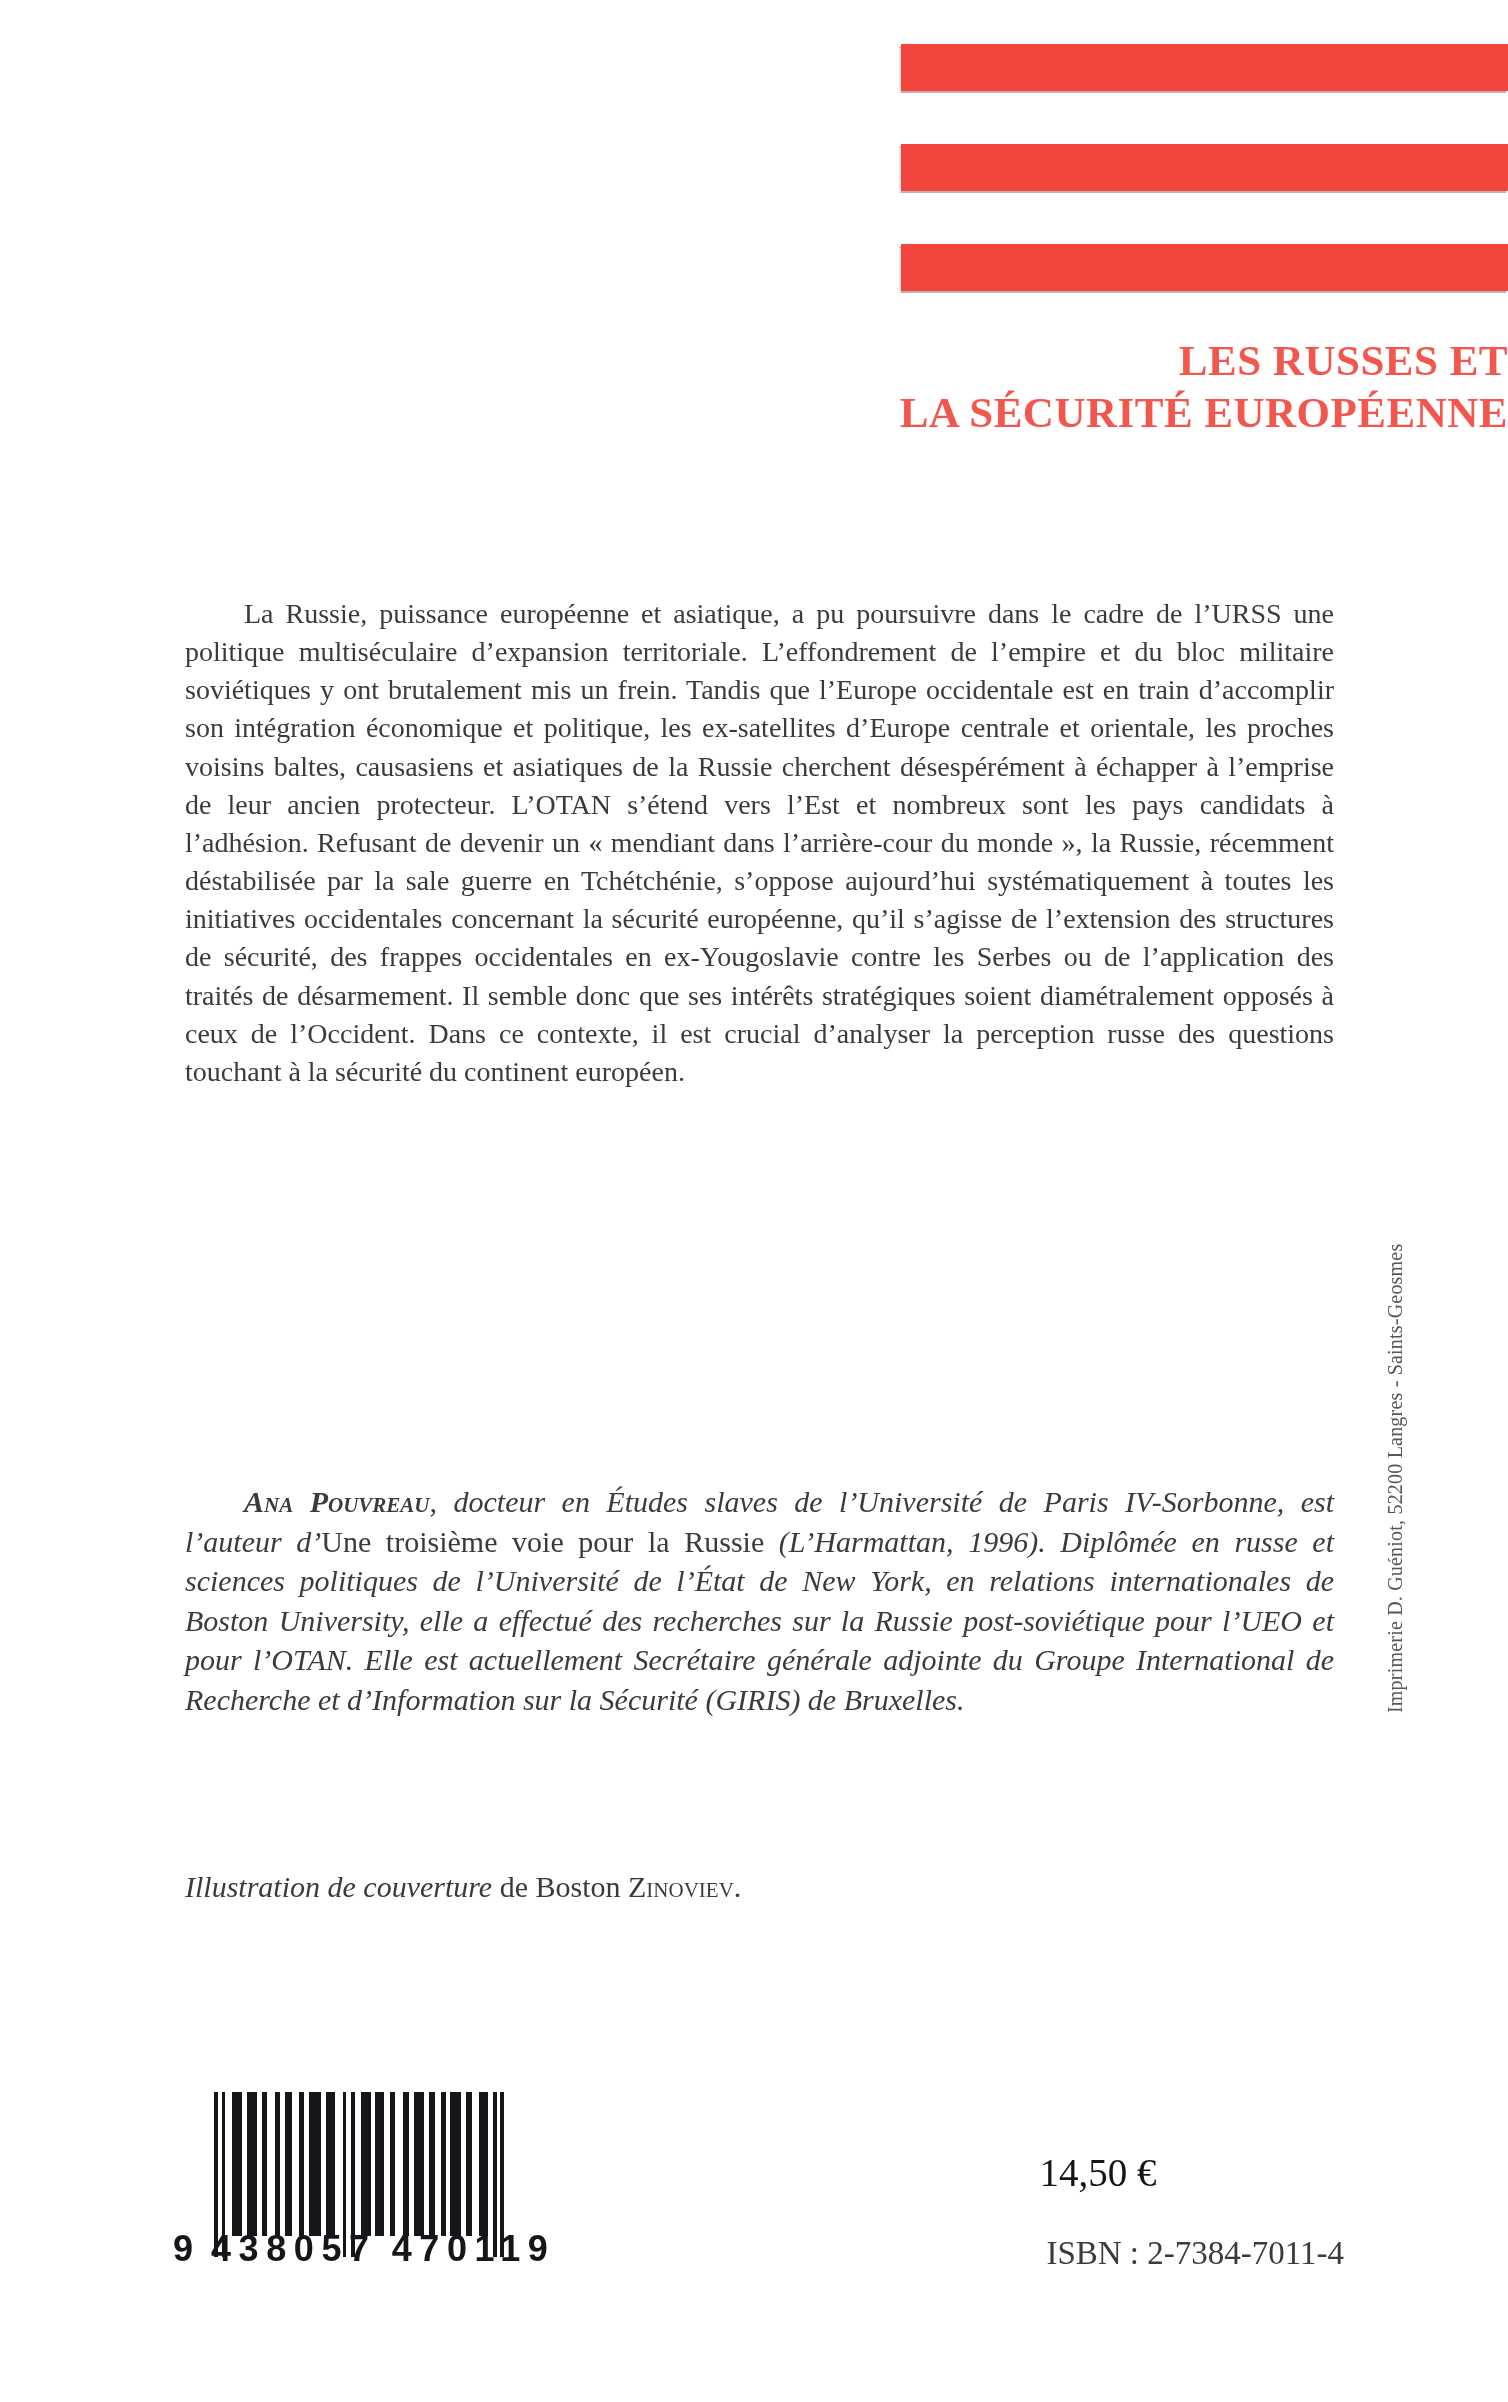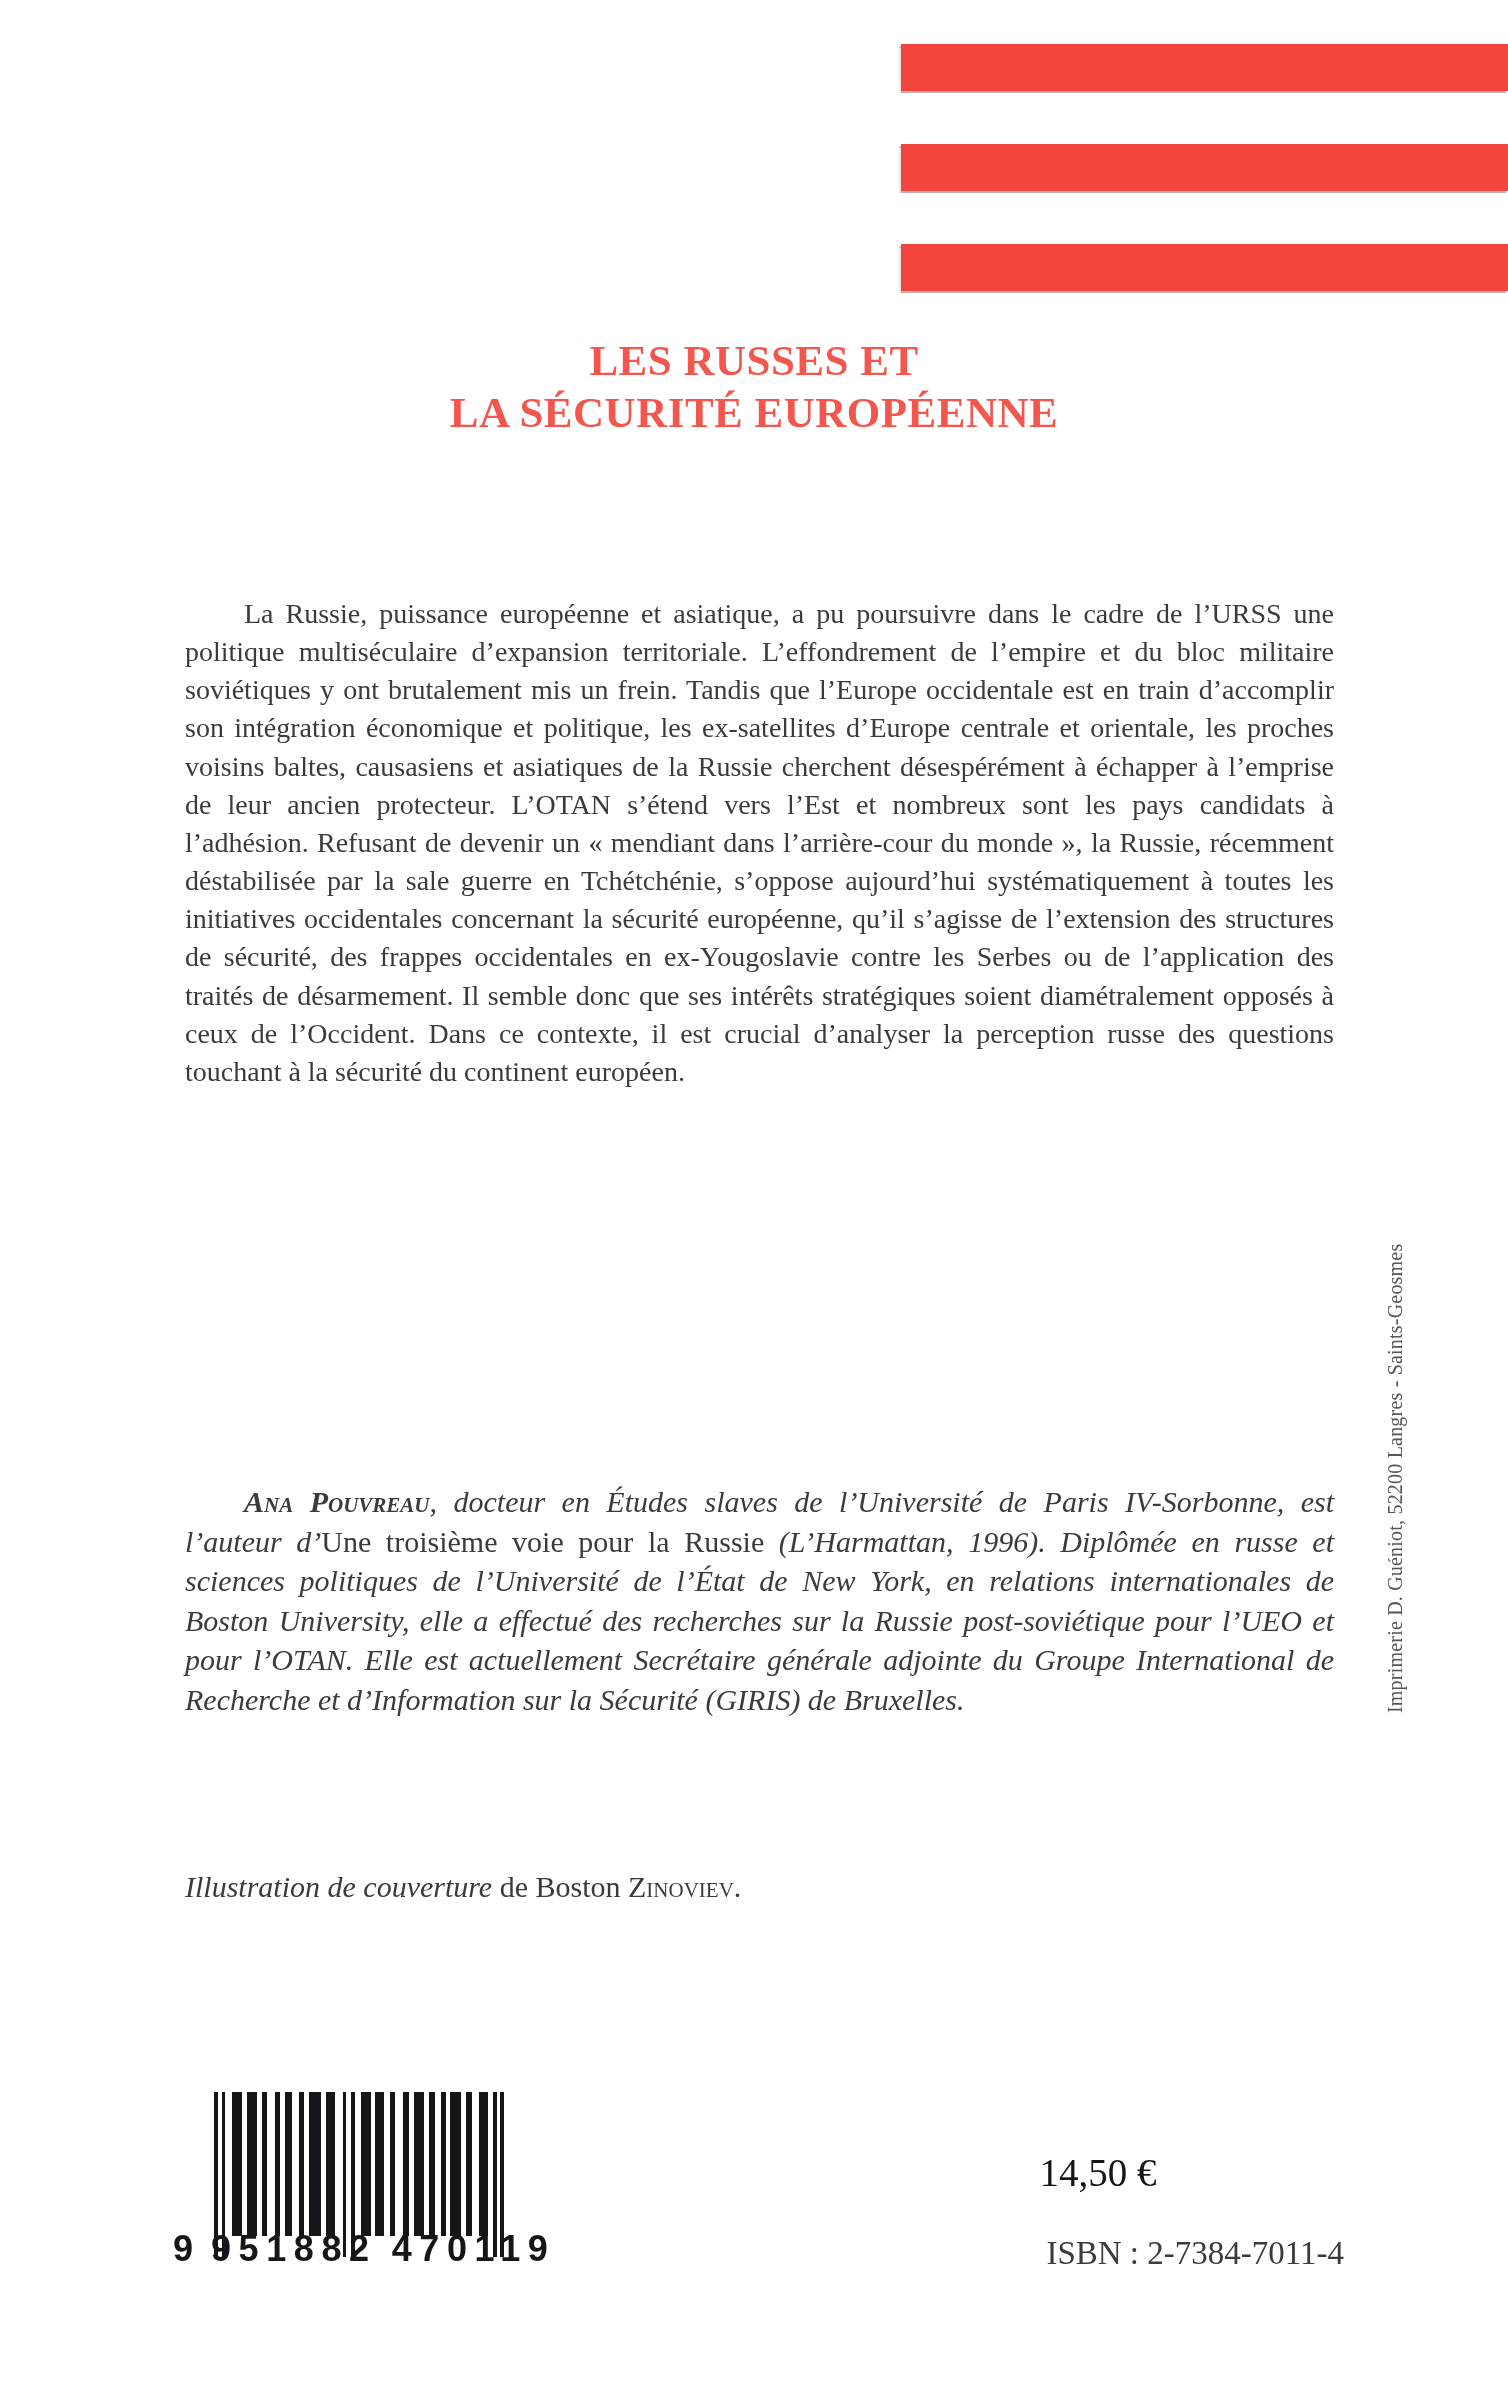--- a/index.html
+++ b/index.html
@@ -26,21 +26,21 @@
   #bar-1 { top: 44px;  left: 901px; height: 47px; }
   #bar-2 { top: 144px; left: 901px; height: 47px; }
   #bar-3 { top: 244px; left: 901px; height: 47px; }
 
   
   #title-block {
     position: absolute;
     top: 335px;
     left: 0;
     width: 1508px;
-    text-align: center;
+    text-align: right;
     color: #f2564c;
     font-family: "Liberation Serif", "DejaVu Serif", serif;
     font-weight: bold;
     font-size: 43px;
     letter-spacing: 0.5px;
     line-height: 1.22;
   }
   #title-block .tline { display: block; white-space: nowrap; }
 
   
@@ -229,21 +229,21 @@
         <i style="width:10.4px"></i>
       <i style="width:5.7px;background:transparent"></i>
         <i style="width:5.7px"></i>
         <i style="width:6.6px;background:transparent"></i>
         <i style="width:9.5px"></i>
       <i style="width:4.7px;background:transparent"></i>
         <i class="tall" style="width:3.8px"></i>
         <i style="width:3.8px;background:transparent"></i>
         <i class="tall" style="width:3.8px"></i>
     </div>
-    <div id="barcode-digits"><span class="lead">9</span><span class="grp-left">951882</span><span class="grp-right">470119</span></div>
+    <div id="barcode-digits"><span class="lead">9</span><span class="grp-left">438057</span><span class="grp-right">470119</span></div>
   </div>
 
   <div id="price">14,50 €</div>
 
   <div id="isbn">ISBN : 2-7384-7011-4</div>
 
   <div id="printer">Imprimerie D. Guéniot, 52200 Langres - Saints-Geosmes</div>
 
 </div>
 

